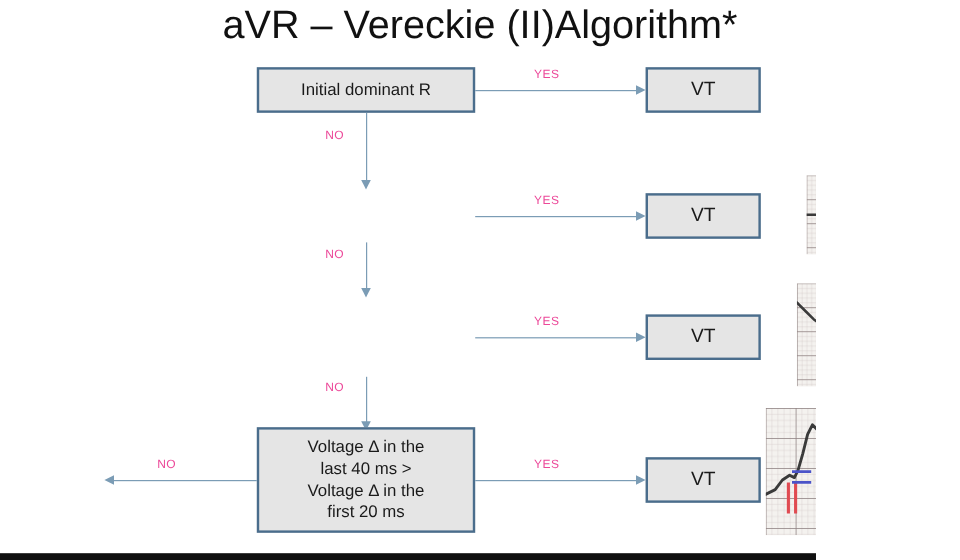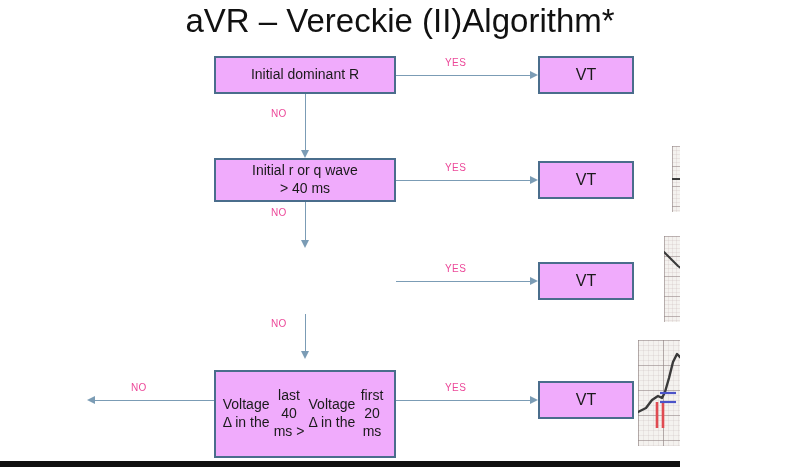--- a/index.html
+++ b/index.html
@@ -36,21 +36,21 @@
     font-weight: 400;
     color: #111111;
     letter-spacing: 0px;
     white-space: nowrap;
     font-family: "Liberation Sans", sans-serif;
   }
   
   .box {
     position: absolute;
     box-sizing: border-box;
-    background: #f0abfc;
+    background: #e5e5e5;
     border: 2px solid #4a6d8c;
     display: flex;
     align-items: center;
     justify-content: center;
     text-align: center;
     color: #1a1a1a;
     font-size: 14px;
     line-height: 1.28;
     padding: 2px 6px;
   }
@@ -121,24 +121,20 @@
   <div class="edge-label" style="left:445px; top:57px;">YES</div>
 
   <div class="box terminal" style="left:538px; top:56px; width:96px; height:38px;">
     <span class="box-text">VT</span>
   </div>
 
   <div class="vline" style="left:305px; top:94px; height:56px;"></div>
   <div class="arrow-down" style="left:301px; top:150px;"></div>
   <div class="edge-label" style="left:271px; top:108px;">NO</div>
 
-  <div class="box decision" style="left:214px; top:158px; width:182px; height:44px; flex-direction:column;">
-    <span class="box-text">Initial r or q wave</span>
-    <span class="box-text">&gt; 40 ms</span>
-  </div>
 
   <div class="hline" style="left:396px; top:180px; width:134px;"></div>
   <div class="arrow-right" style="left:530px; top:176px;"></div>
   <div class="edge-label" style="left:445px; top:162px;">YES</div>
 
   <div class="box terminal" style="left:538px; top:161px; width:96px; height:38px;">
     <span class="box-text">VT</span>
   </div>
 
   <div class="vline" style="left:305px; top:202px; height:38px;"></div>
@@ -151,21 +147,21 @@
   <div class="edge-label" style="left:445px; top:263px;">YES</div>
 
   <div class="box terminal" style="left:538px; top:262px; width:96px; height:38px;">
     <span class="box-text">VT</span>
   </div>
 
   <div class="vline" style="left:305px; top:314px; height:40px;"></div>
   <div class="arrow-down" style="left:301px; top:351px;"></div>
   <div class="edge-label" style="left:271px; top:318px;">NO</div>
 
-  <div class="box decision" style="left:214px; top:370px; width:182px; height:88px; flex-direction:row;">
+  <div class="box decision" style="left:214px; top:356px; width:182px; height:88px; flex-direction:column;">
     <span class="box-text">Voltage Δ in the</span>
     <span class="box-text">last 40 ms &gt;</span>
     <span class="box-text">Voltage Δ in the</span>
     <span class="box-text">first 20 ms</span>
   </div>
 
   <div class="hline" style="left:396px; top:400px; width:134px;"></div>
   <div class="arrow-right" style="left:530px; top:396px;"></div>
   <div class="edge-label" style="left:445px; top:382px;">YES</div>
 

